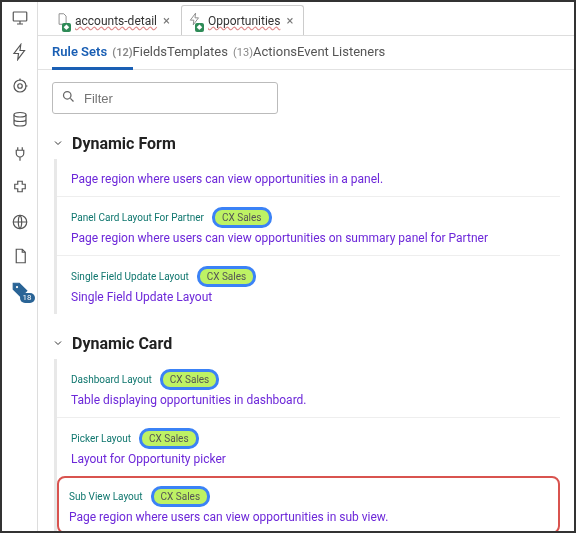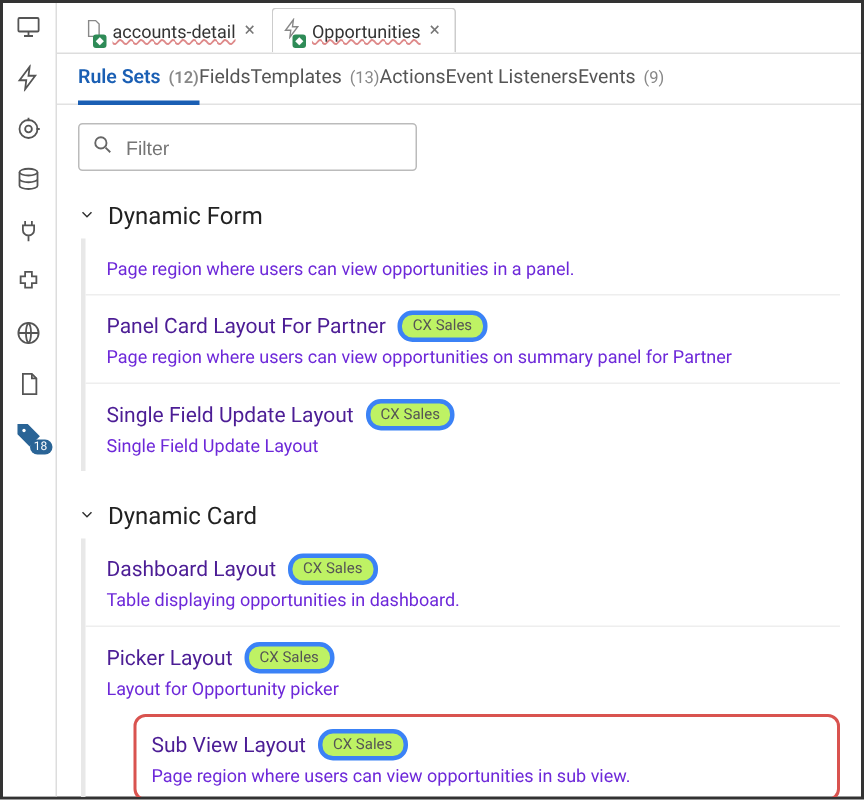--- a/index.html
+++ b/index.html
@@ -1,20 +1,20 @@
 <!DOCTYPE html>
 <html><head>
 <meta charset="utf-8">
 <style>
   * { box-sizing: border-box; }
   html, body { margin:0; padding:0; font-family: -apple-system, BlinkMacSystemFont, "Segoe UI", Roboto, Arial, sans-serif; color:#333; background:#fff; }
   body { width:576px; height:533px; border:2px solid #333; overflow:hidden; }
   .app { display:flex; width:100%; height:100%; }
   .iconbar { width:36px; background:#fff; border-right:1px solid #ddd; display:flex; flex-direction:column; align-items:center; padding-top:6px; gap:14px; }
-  .iconbar .ic { width:20px; height:20px; color:#555; display:flex; align-items:center; justify-content:flex-start; }
+  .iconbar .ic { width:20px; height:20px; color:#555; display:flex; align-items:center; justify-content:center; }
   .iconbar svg { width:18px; height:18px; stroke:#555; fill:none; stroke-width:1.6; }
   .badge-wrap { position:relative; }
   .badge { position:absolute; bottom:-3px; right:-5px; background:#2a6496; color:#fff; font-size:8px; border-radius:8px; padding:0 3px; line-height:10px; min-width:12px; text-align:center; }
   .main { flex:1; display:flex; flex-direction:column; min-width:0; }
   .tabs-top { display:flex; align-items:flex-end; border-bottom:1px solid #ddd; padding-left:10px; height:34px; }
   .tab { display:flex; align-items:center; gap:6px; padding:6px 10px 6px 6px; font-size:12px; color:#333; border:1px solid transparent; border-bottom:none; position:relative; cursor:pointer; }
   .tab.active { border-color:#ccc; background:#fff; border-radius:3px 3px 0 0; }
   .tab .tname { text-decoration: underline wavy rgba(200,60,60,.6); text-decoration-skip-ink:none; }
   .tab .close { color:#777; font-size:13px; }
   .tab .ticon svg{ width:14px; height:14px; }
@@ -22,29 +22,29 @@
   .subtabs { display:flex; padding:8px 14px 0 14px; font-size:13px; color:#555; border-bottom:1px solid #e2e2e2; }
   .subtab { padding-bottom:8px; cursor:pointer; }
   .subtab.active { color:#1a5fb4; font-weight:600; border-bottom:3px solid #1a5fb4; margin-bottom:-1px; }
   .subtab .count { color:#888; font-size:11px; margin-left:2px; }
   .content { padding:12px 14px; overflow:auto; flex:1; }
   .filter { display:flex; align-items:center; border:1px solid #bbb; border-radius:3px; width:226px; height:32px; padding:0 8px; gap:6px; color:#666; }
   .filter svg { width:15px; height:15px; stroke:#666; fill:none; stroke-width:2;}
   .filter input { border:none; outline:none; font-size:13px; flex:1; color:#333; background:transparent; }
   .section-head { display:flex; align-items:center; gap:8px; margin-top:14px; padding:6px 0; }
   .section-head .chev svg{ width:12px; height:12px; stroke:#333; fill:none; stroke-width:2;}
-  .section-head .title { font-weight:400; font-size:16px; color:#222; }
+  .section-head .title { font-weight:700; font-size:16px; color:#222; }
   .items { border-left:3px solid #e8e8e8; margin-left:2px; }
   .item { padding:10px 10px 10px 14px; border-top:1px solid #eee; }
   .item:first-child{ border-top:none; }
   .item .row1 { display:flex; align-items:center; gap:8px; }
-  .item .iname { font-size:14px; color:#4c1d95; }
+  .item .iname { font-size:10px; color:#0f766e; }
   .pill { font-size:10px; border:3px solid #3b82f6; color:#555; border-radius:10px; padding:0 7px; line-height:15px; background:#bef264;}
   .item .desc { font-size:12px; color:#6d28d9; margin-top:3px; }
-  .highlight { border:2.5px solid #d9534f; border-radius:8px; padding:8px 10px;margin-left:32px; }
+  .highlight { border:2.5px solid #d9534f; border-radius:8px; padding:8px 10px; }
 </style>
 </head>
 <body>
 
 <div class="app">
   <div class="iconbar">
     <span class="ic">
         <svg viewBox="0 0 24 24">
           <rect x="3" y="4" width="18" height="12" rx="1"></rect>
           <path d="M8 20h8M12 16v4"></path>
@@ -118,21 +118,20 @@
         <span class="close">×</span>
       </div>
     </div>
 
     <div class="subtabs">
       <div class="subtab active"><span>Rule Sets</span> <span class="count">(12)</span></div>
       <div class="subtab"><span>Fields</span></div>
       <div class="subtab"><span>Templates</span> <span class="count">(13)</span></div>
       <div class="subtab"><span>Actions</span></div>
       <div class="subtab"><span>Event Listeners</span></div>
-      <div class="subtab"><span>Events</span> <span class="count">(9)</span></div>
     </div>
 
     <div class="content">
       <div class="filter">
         <span><svg viewBox="0 0 24 24">
               <circle cx="10" cy="10" r="6"></circle>
               <path d="m20 20-5-5"></path>
             </svg></span>
         <input placeholder="Filter" style="">
       </div>

